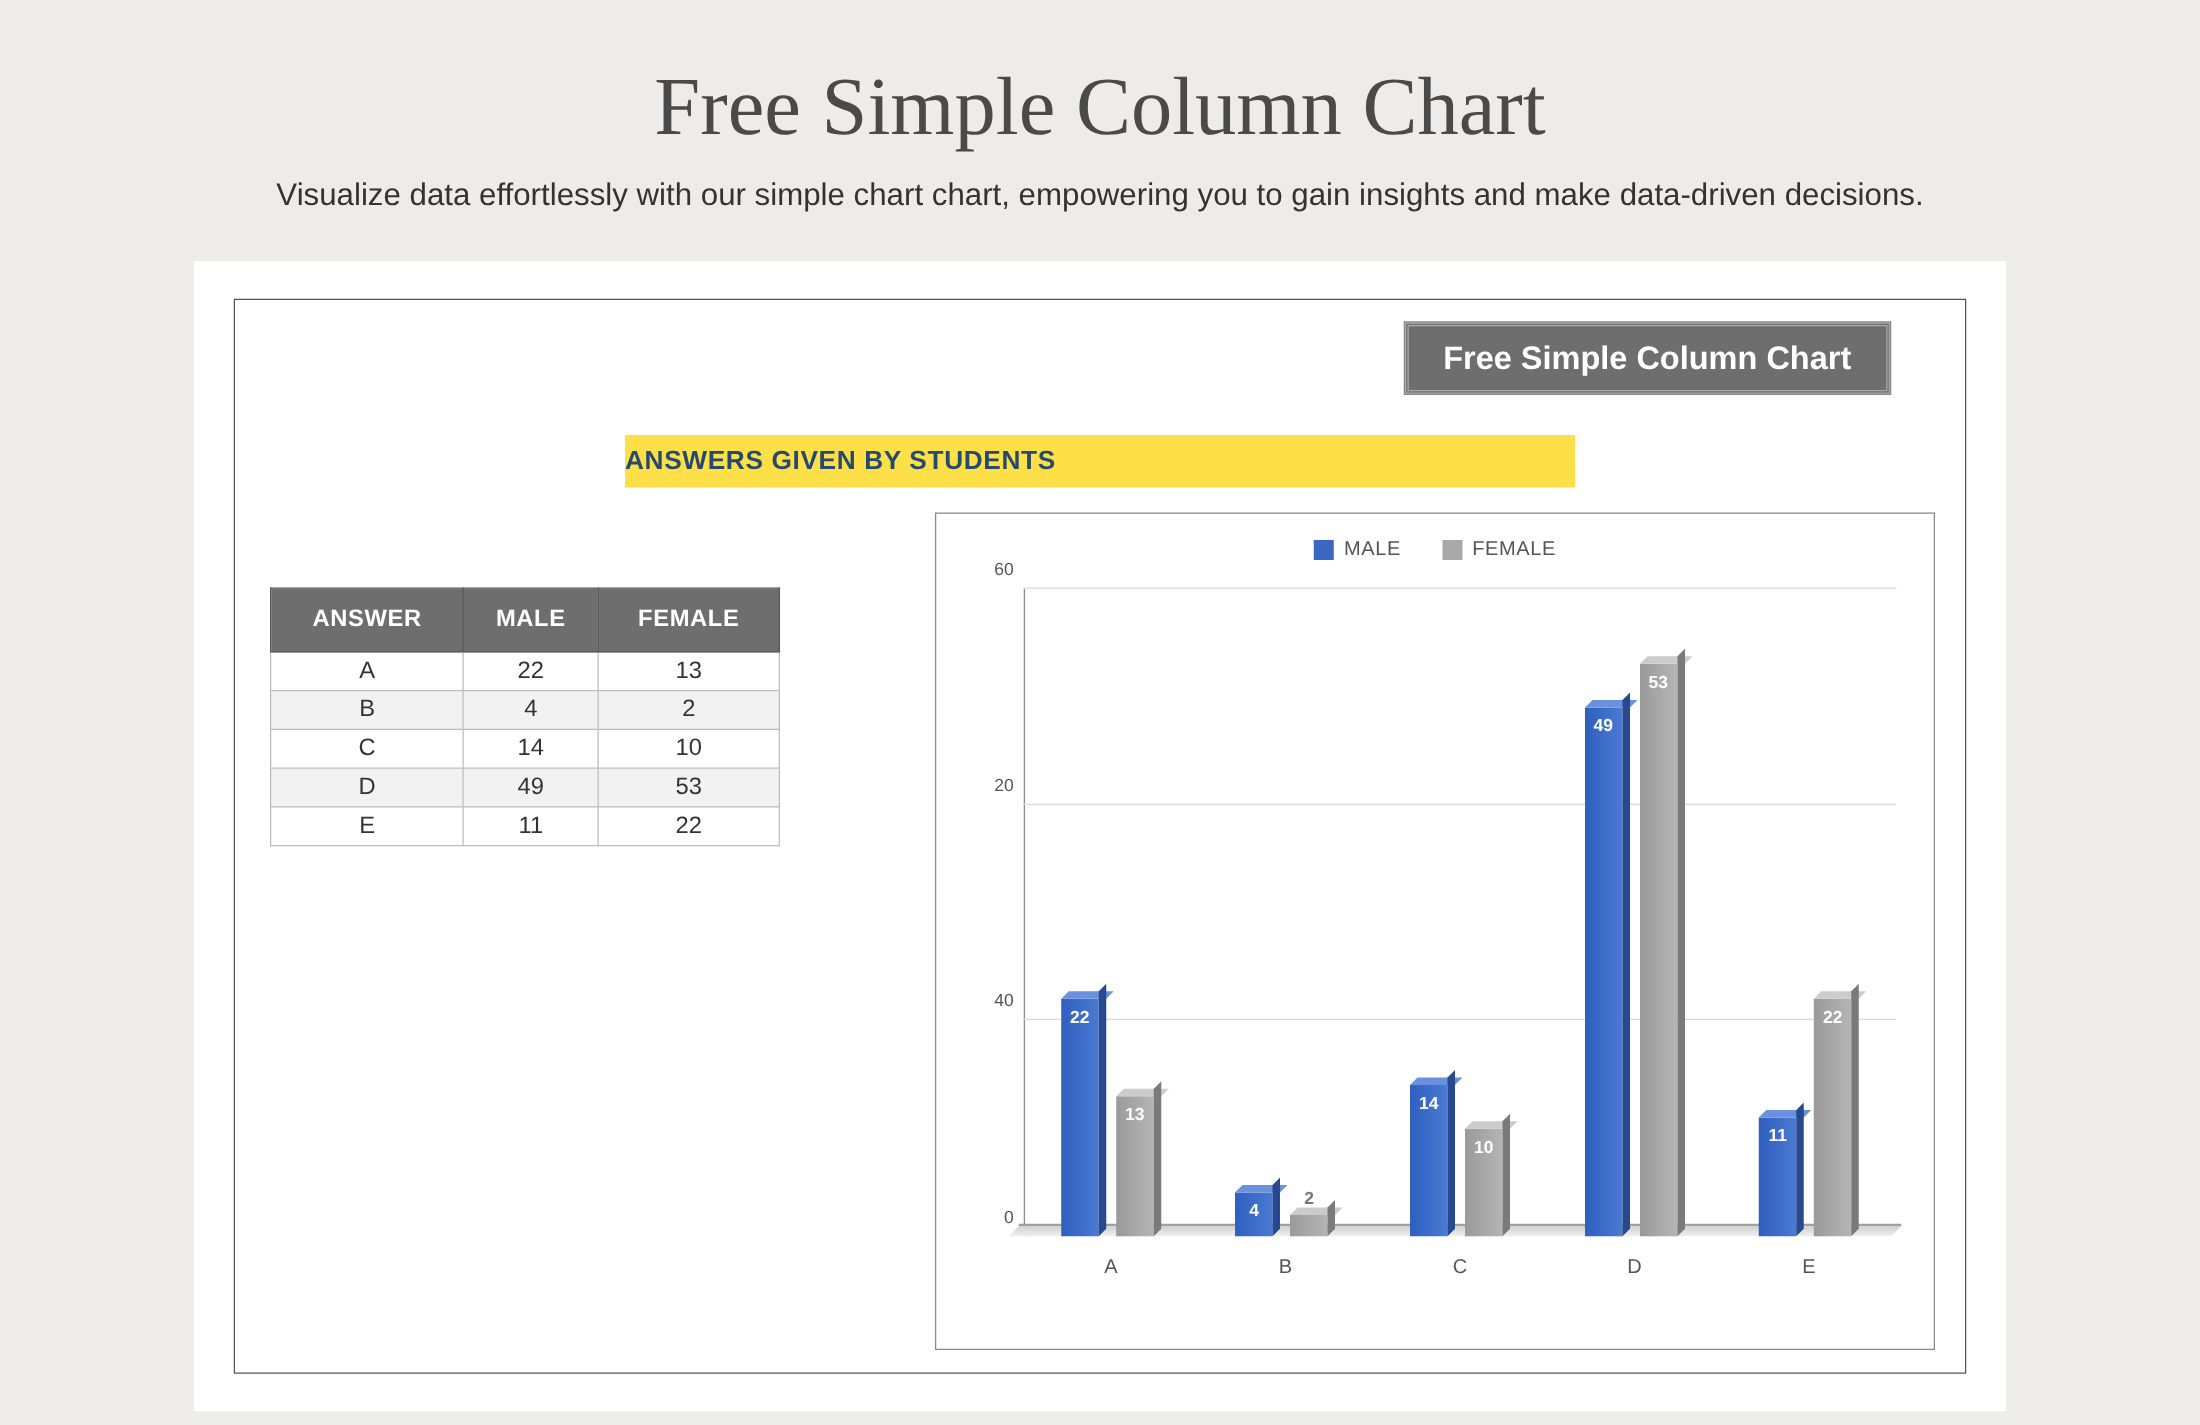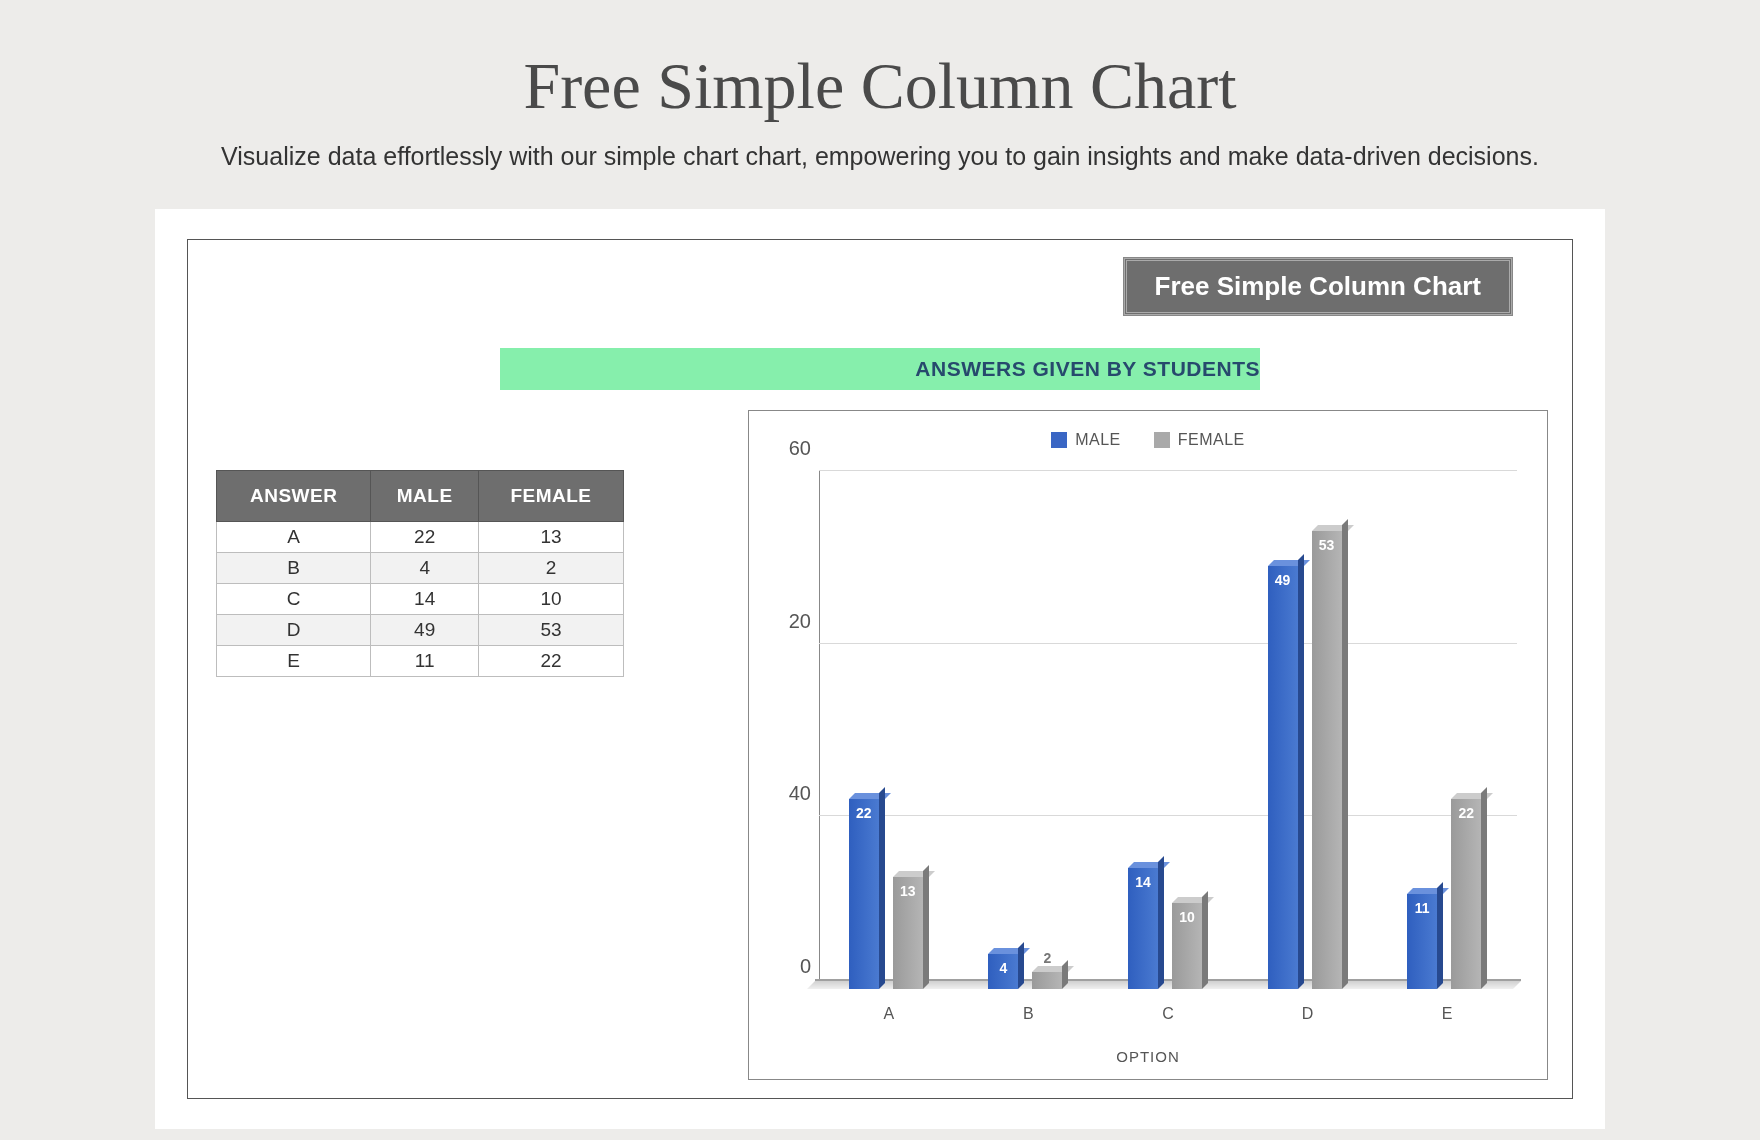--- a/index.html
+++ b/index.html
@@ -49,26 +49,26 @@
     font-size: 26px;
     font-weight: bold;
     padding: 10px 28px;
   }
   .chart-heading {
     position: absolute;
     top: 108px;
     left: 50%;
     transform: translateX(-50%);
     width: 760px;
-    background: #86efac;
+    background: #fde047;
     color: #27496d;
     font-size: 21px;
     font-weight: bold;
     letter-spacing: 0.5px;
-    text-align: right;
+    text-align: left;
     padding: 9px 0;
   }
   .data-table {
     position: absolute;
     top: 230px;
     left: 28px;
     width: 408px;
     border-collapse: collapse;
     font-size: 19px;
   }
@@ -110,21 +110,21 @@
   .legend-item { display: inline-flex; align-items: center; margin: 0 14px; }
   .legend-swatch { width: 16px; height: 16px; margin-right: 8px; }
   .plot {
     position: absolute;
     top: 60px;
     left: 70px;
     right: 30px;
     bottom: 90px;
   }
   .y-axis { position: absolute; left: -40px; top: 0; bottom: 0; width: 40px; }
-  .y-tick { position: absolute; right: 8px; font-size: 20px; color: #555; transform: translateY(-50%); }
+  .y-tick { position: absolute; right: 8px; font-size: 14px; color: #555; transform: translateY(-50%); }
   .grid-line { position: absolute; left: 0; right: 0; height: 1px; background: #d9d9d9; }
   .x-baseline { position: absolute; left: -4px; right: -4px; bottom: 0; height: 10px; }
   .x-baseline::before {
     content:""; position:absolute; left:0; right:0; top:0; height:2px; background:#a0a0a0;
   }
   .x-baseline::after {
     content:""; position:absolute; left:0; right:0; top:2px; height:8px;
     background: linear-gradient(#d0d0d0,#f0f0f0);
     transform: skewX(-45deg); transform-origin: top left;
   }
@@ -318,17 +318,16 @@
             <div class="bar-wrap female" style="height: 36.6667%;">
               <div class="bar-face female" style="height: 100%;"></div>
               <div class="bar-top female"></div>
               <div class="bar-side female"></div>
               <div class="bar-label inside">22</div>
             </div>
             <div class="x-tick-label">E</div>
           </div>
         </div>
 
-      <div class="x-axis-title">OPTION</div>
     </div>
 
   </div>
 </div>
 
 </body></html>

